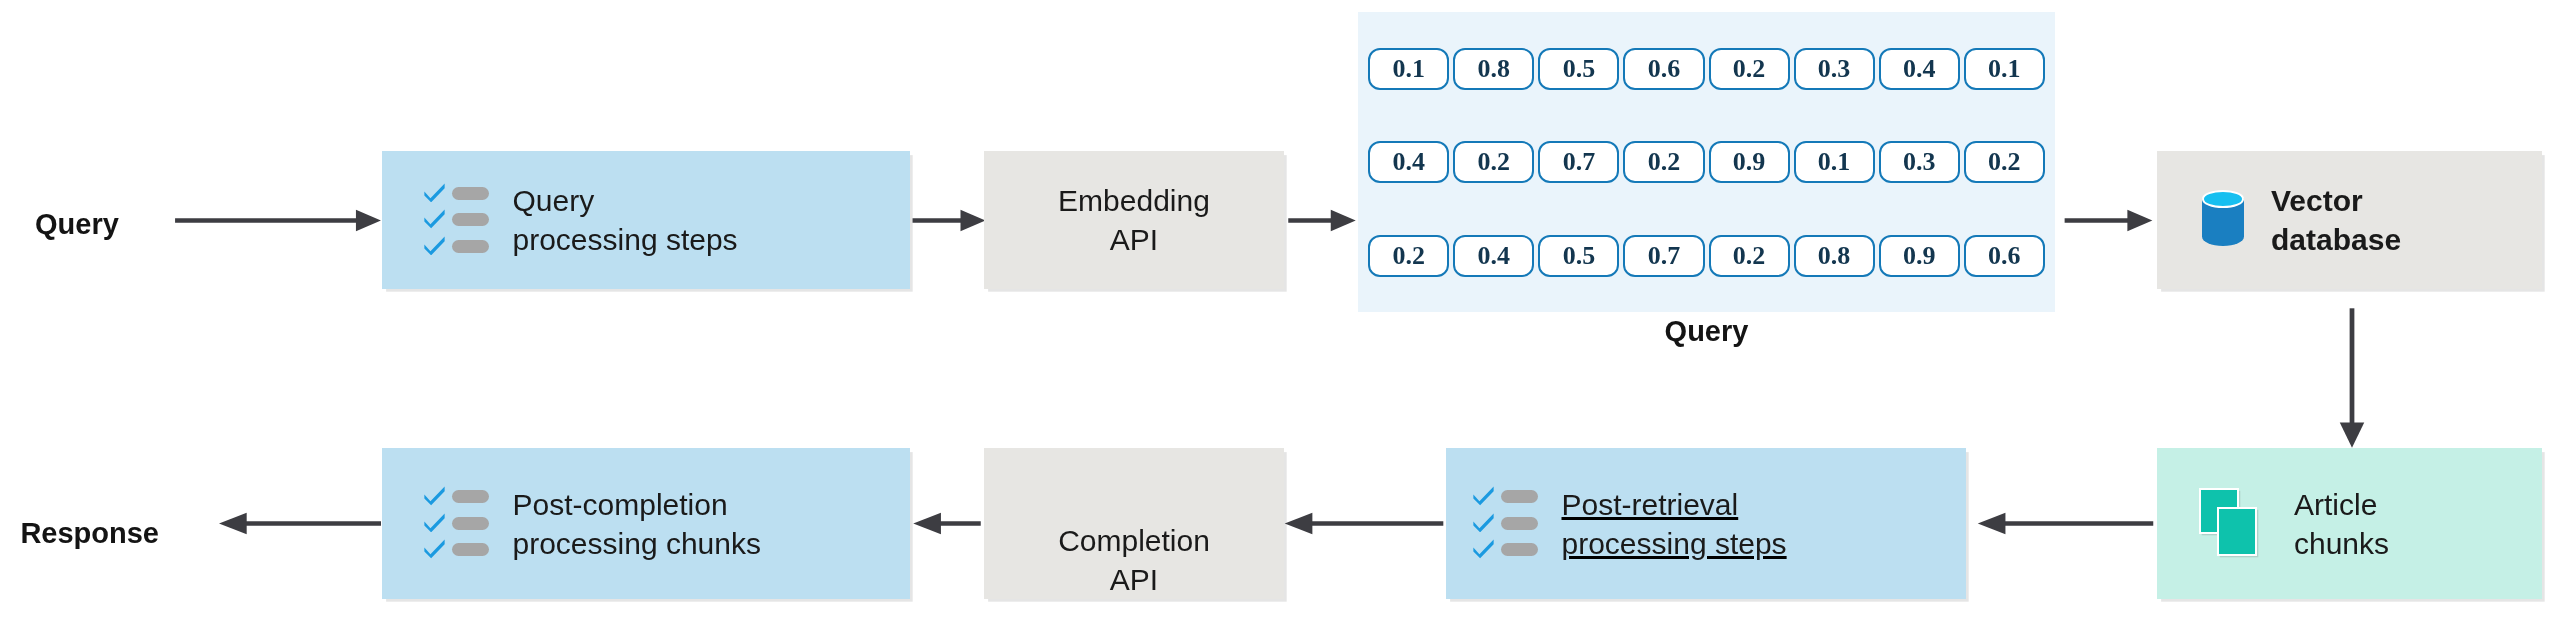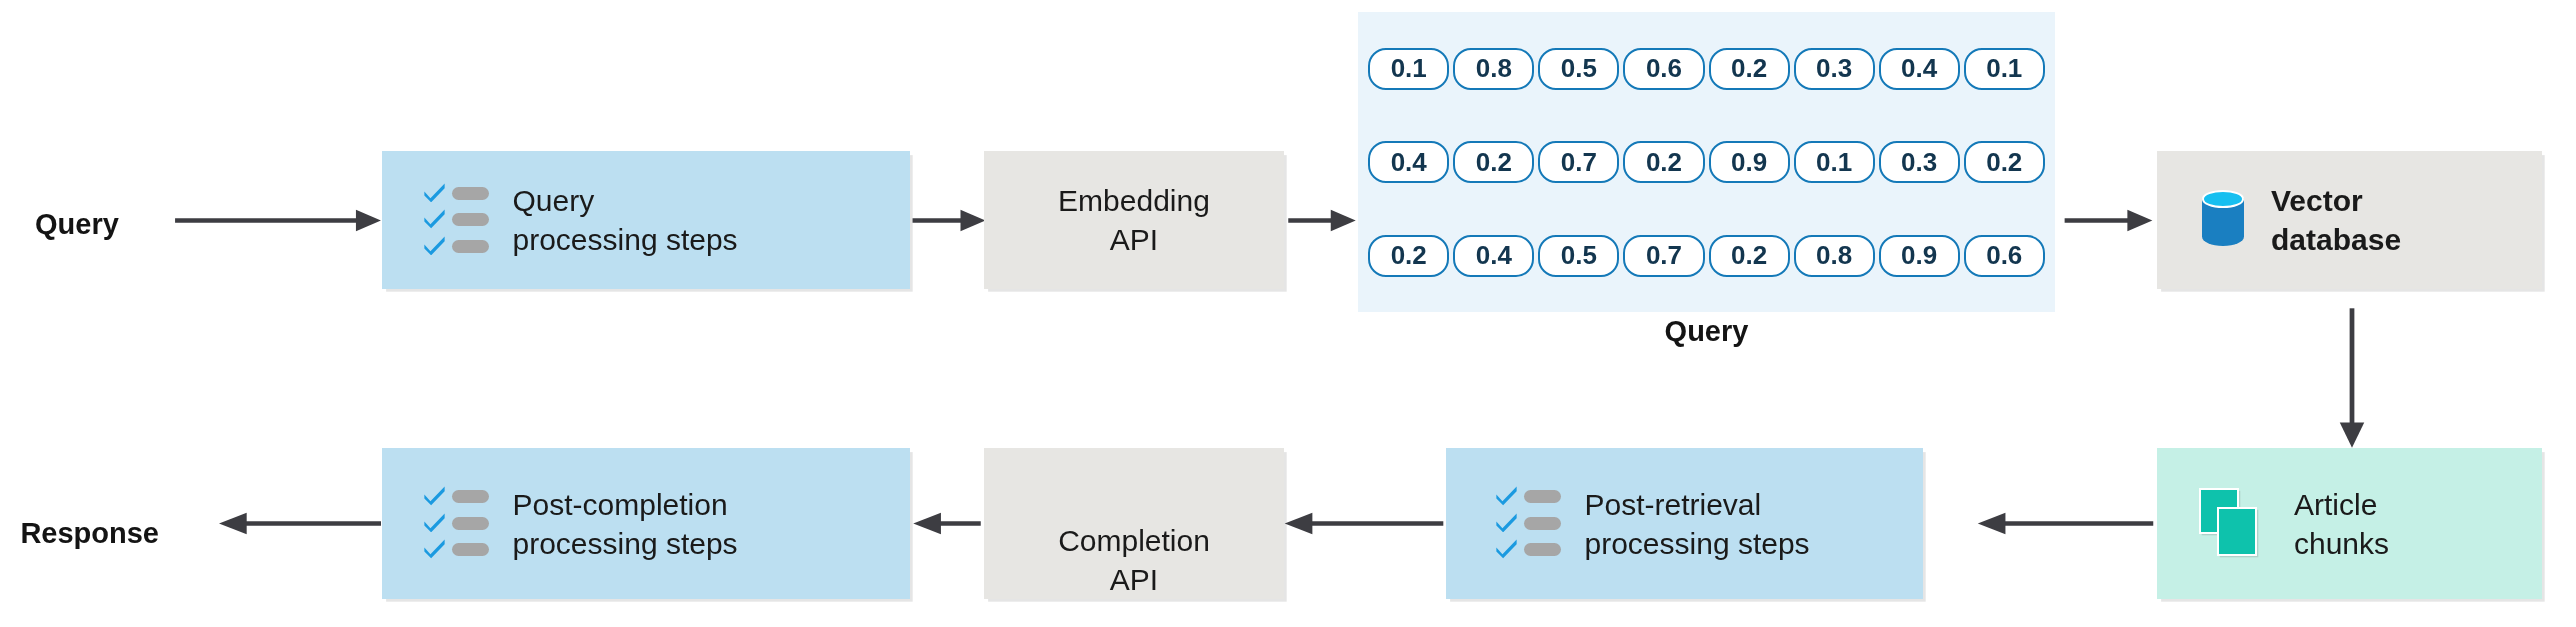--- a/index.html
+++ b/index.html
@@ -144,28 +144,28 @@
     display: flex;
     flex: 1 1 auto;
     align-items: center;
   }
   .vcell {
     flex: 1 1 0;
     margin: 2.7px 2px;
     height: 42px;
     background: #ffffff;
     border: 2px solid #1479b8;
-    border-radius: 18px;
+    border-radius: 12px;
     display: flex;
     align-items: center;
     justify-content: center;
     font-size: 26px;
     font-weight: bold;
     color: #13364f;
-    font-family: Liberation Sans, sans-serif;
+    font-family: Liberation Serif, serif;
     box-sizing: border-box;
   }
   #vector-caption {
     position: absolute;
     font-size: 29px;
     font-weight: bold;
     color: #141414;
     font-family: "Liberation Sans", sans-serif;
     text-align: center;
   }
@@ -301,21 +301,21 @@
 chunks</div>
   </div>
 
   <div class="arrow" style="left:1977px; top:510px;">
     <svg width="177" height="27" viewBox="0 0 260 40">
       <line x1="37" y1="20" x2="260" y2="20" stroke="#3d3d42" stroke-width="7"></line>
       <polygon points="41,4 0,20 41,36" fill="#3d3d42"></polygon>
     </svg>
   </div>
 
-  <div class="node node-blue" style="left:1446px; top:448px; width:477px; height:151px; padding-left:49px;">
+  <div class="node node-blue" style="left:1446px; top:448px; width:520px; height:151px; padding-left:26px;text-decoration:underline;">
     <div class="checklist-icon">
       <div class="cl-row">
         <svg class="cl-check" viewBox="0 0 34 30">
             <path d="M2 14 L11 24 L32 2 L32 9 L12 30 L2 20 Z" fill="#1b9ae0"></path>
           </svg>
         <div class="cl-bar"></div>
       </div>
       <div class="cl-row">
         <svg class="cl-check" viewBox="0 0 34 30">
             <path d="M2 14 L11 24 L32 2 L32 9 L12 30 L2 20 Z" fill="#1b9ae0"></path>
@@ -367,21 +367,21 @@
         <div class="cl-bar"></div>
       </div>
       <div class="cl-row">
         <svg class="cl-check" viewBox="0 0 34 30">
             <path d="M2 14 L11 24 L32 2 L32 9 L12 30 L2 20 Z" fill="#1b9ae0"></path>
           </svg>
         <div class="cl-bar"></div>
       </div>
     </div>
     <div class="node-label" style="margin-left:24.5px;">Post-completion
-processing steps</div>
+processing chunks</div>
   </div>
 
   <div class="arrow" style="left:218px; top:510px;">
     <svg width="164" height="27" viewBox="0 0 240 40">
       <line x1="37" y1="20" x2="240" y2="20" stroke="#3d3d42" stroke-width="7"></line>
       <polygon points="41,4 0,20 41,36" fill="#3d3d42"></polygon>
     </svg>
   </div>
 
   <div class="term-label" style="left:20.4px; top:517px;">Response</div>

